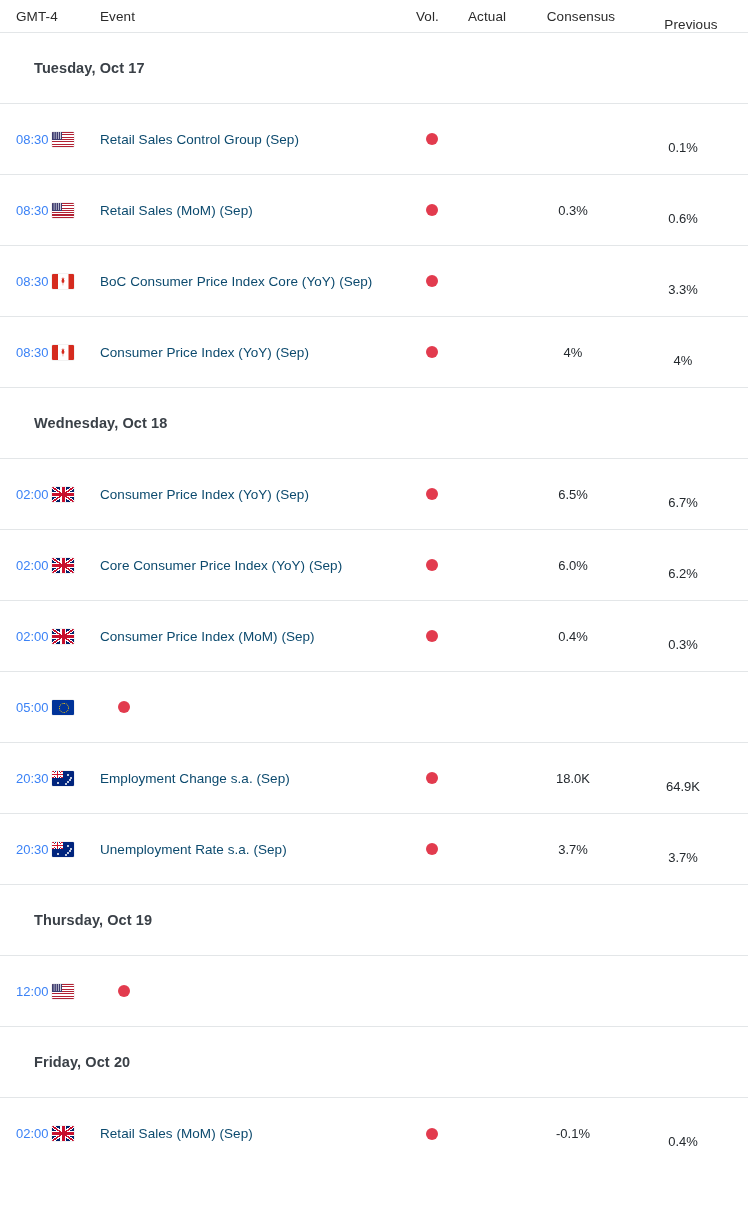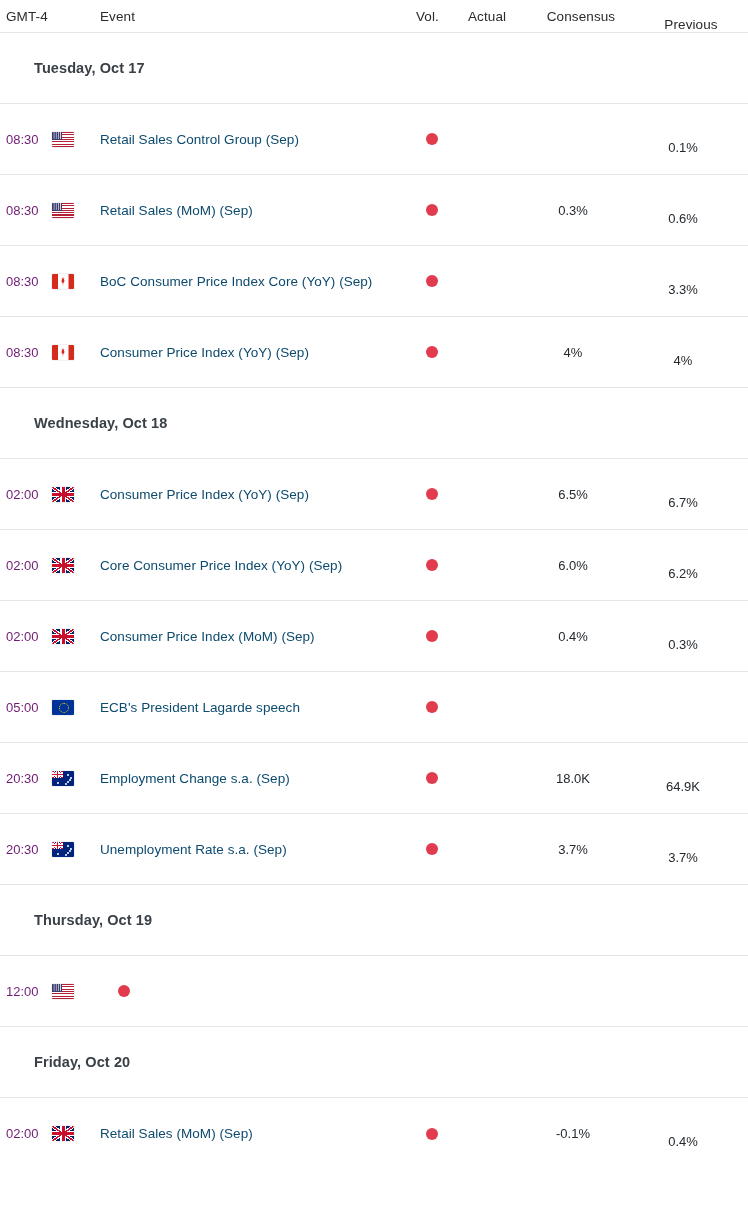--- a/index.html
+++ b/index.html
@@ -9,21 +9,21 @@
     background: #ffffff;
     font-family: "Liberation Sans", sans-serif;
     -webkit-font-smoothing: antialiased;
   }
   #calendar {
     width: 748px;
     position: relative;
   }
 
   
-  .col-time      { width: 50px;  padding-left: 6px; }
+  .col-time      { width: 50px;  padding-left: 16px; }
   .col-flag      { width: 50px; }
   .col-event     { width: 308px; }
   .col-vol       { width: 48px;  text-align: center; }
   .col-actual    { width: 62px;  text-align: center; }
   .col-consensus { width: 110px; text-align: center; }
   .col-previous  { width: 110px; text-align: center; margin-top: 16px; }
 
   
   .header-row {
     display: flex;
@@ -66,21 +66,21 @@
   .event-row {
     display: flex;
     align-items: center;
     height: 71px;
     border-bottom: 1px solid #e3e6e8;
   }
   .event-row:last-child { border-bottom: none; }
 
   .cell-time {
     font-size: 13px;
-    color: #701a75;
+    color: #3b82f6;
     white-space: nowrap;
   }
   .cell-flag {
     display: flex;
     align-items: center;
     padding-left: 2px;
   }
   .cell-event {
     font-size: 13.5px;
     color: #0c4a6e;
@@ -392,21 +392,20 @@
         </div>
         <div class="cell-num col-actual"></div>
         <div class="cell-num col-consensus">0.4%</div>
         <div class="cell-num col-previous">0.3%</div>
       </div>
       <div class="event-row">
         <div class="cell-time col-time">05:00</div>
         <div class="cell-flag col-flag">
           <span class="flag eu" title="European Union"></span>
         </div>
-        <div class="cell-event col-event"><a>ECB's President Lagarde speech</a></div>
         <div class="cell-vol col-vol">
           <span class="vol-dot" style="background: rgb(226, 59, 78);"></span>
         </div>
         <div class="cell-num col-actual"></div>
         <div class="cell-num col-consensus"></div>
         <div class="cell-num col-previous"></div>
       </div>
       <div class="event-row">
         <div class="cell-time col-time">20:30</div>
         <div class="cell-flag col-flag">

